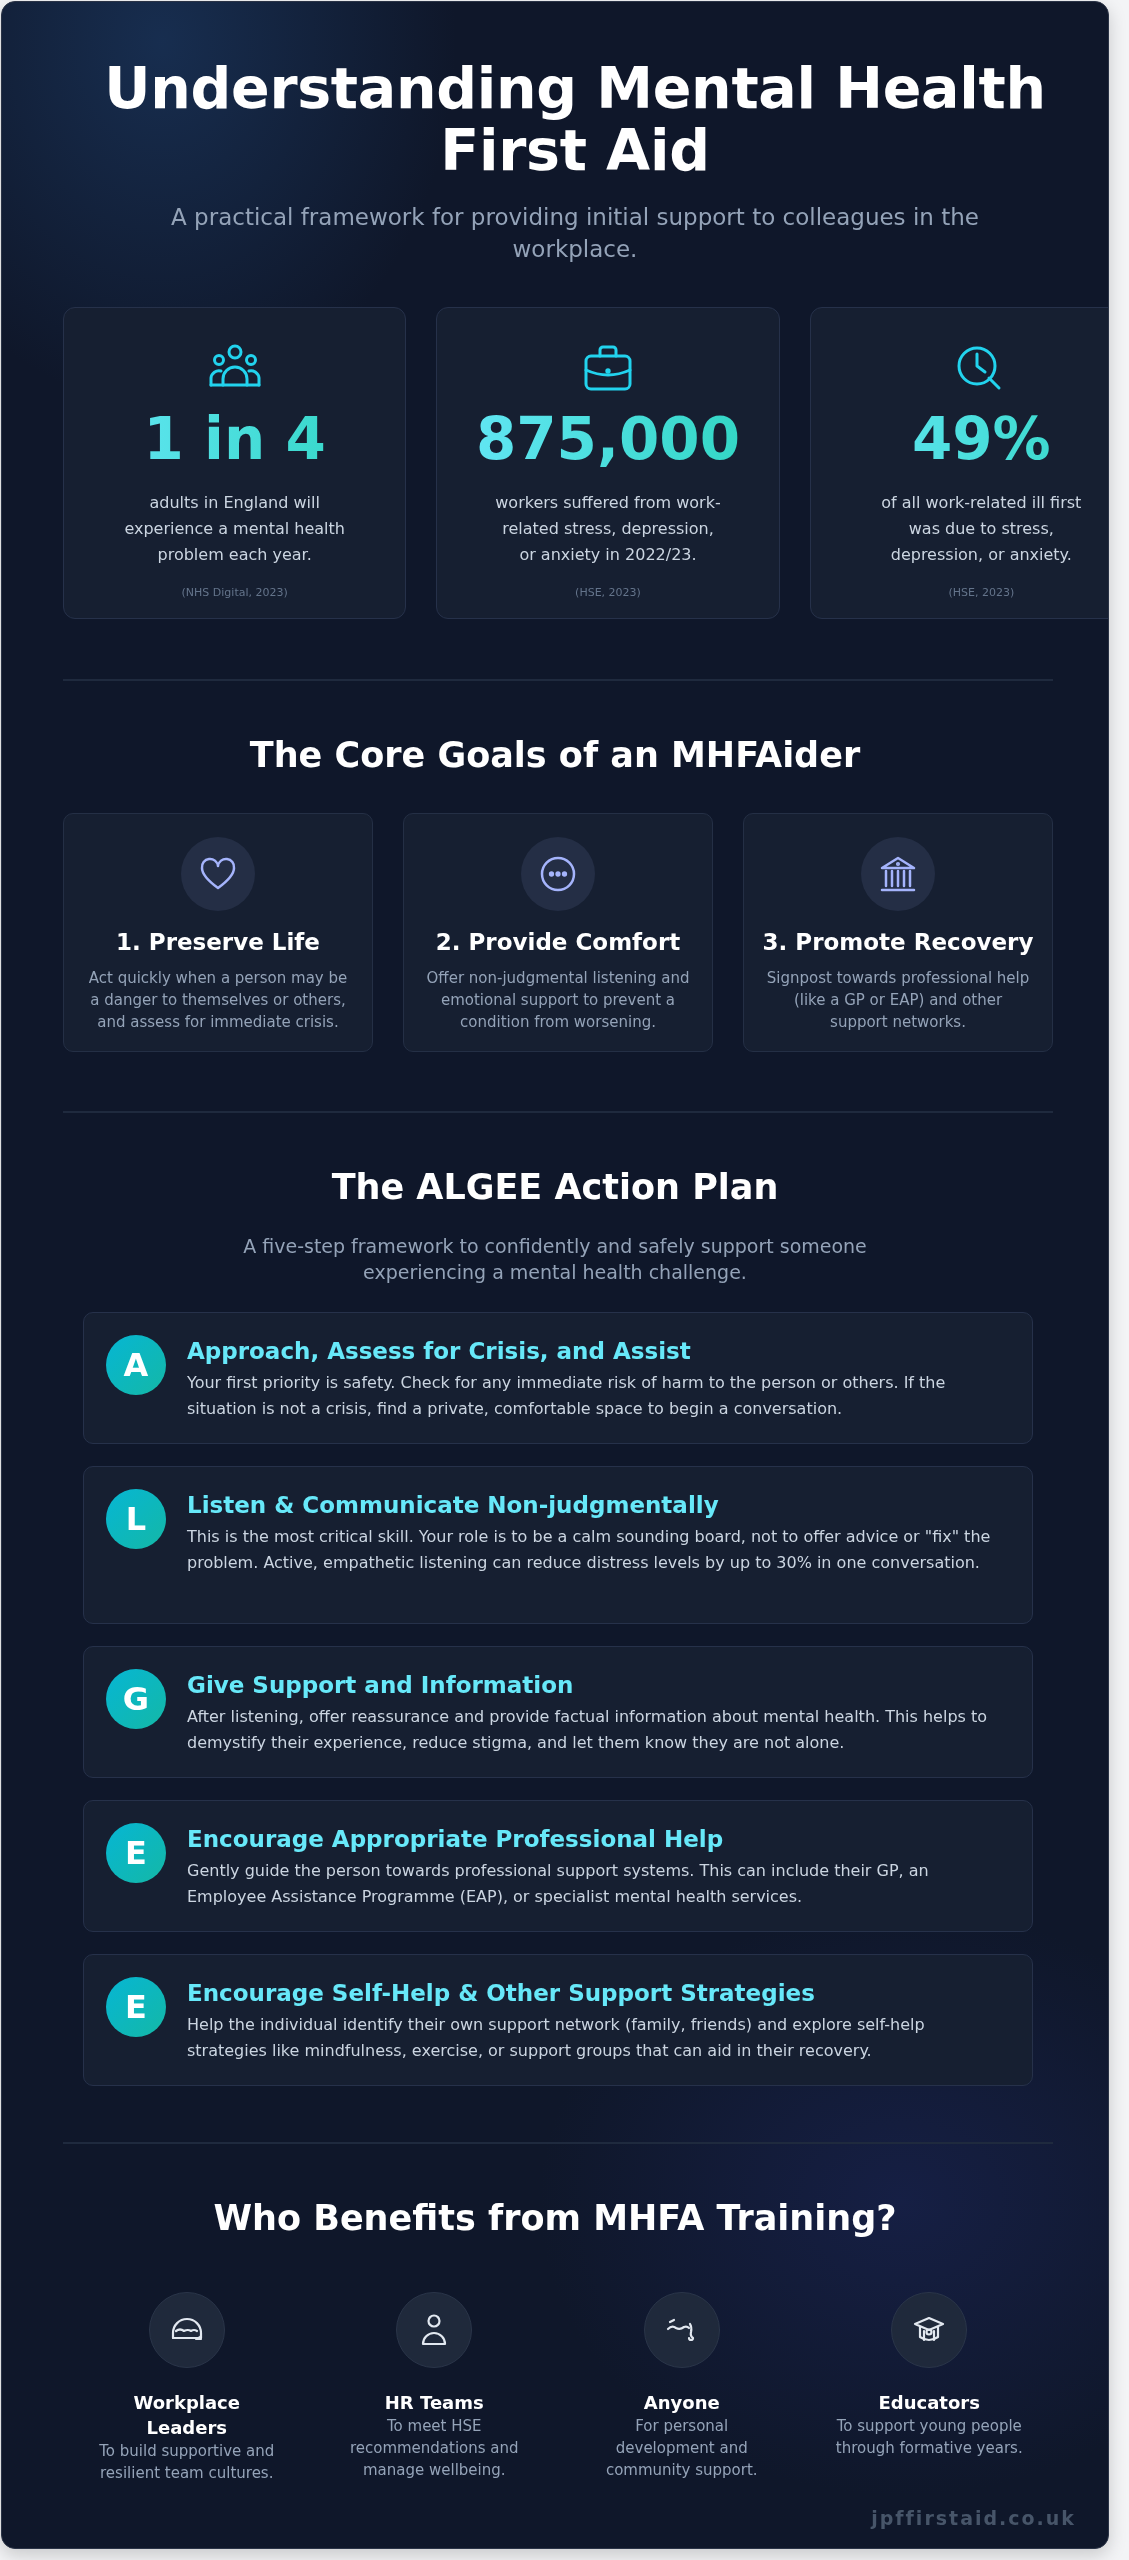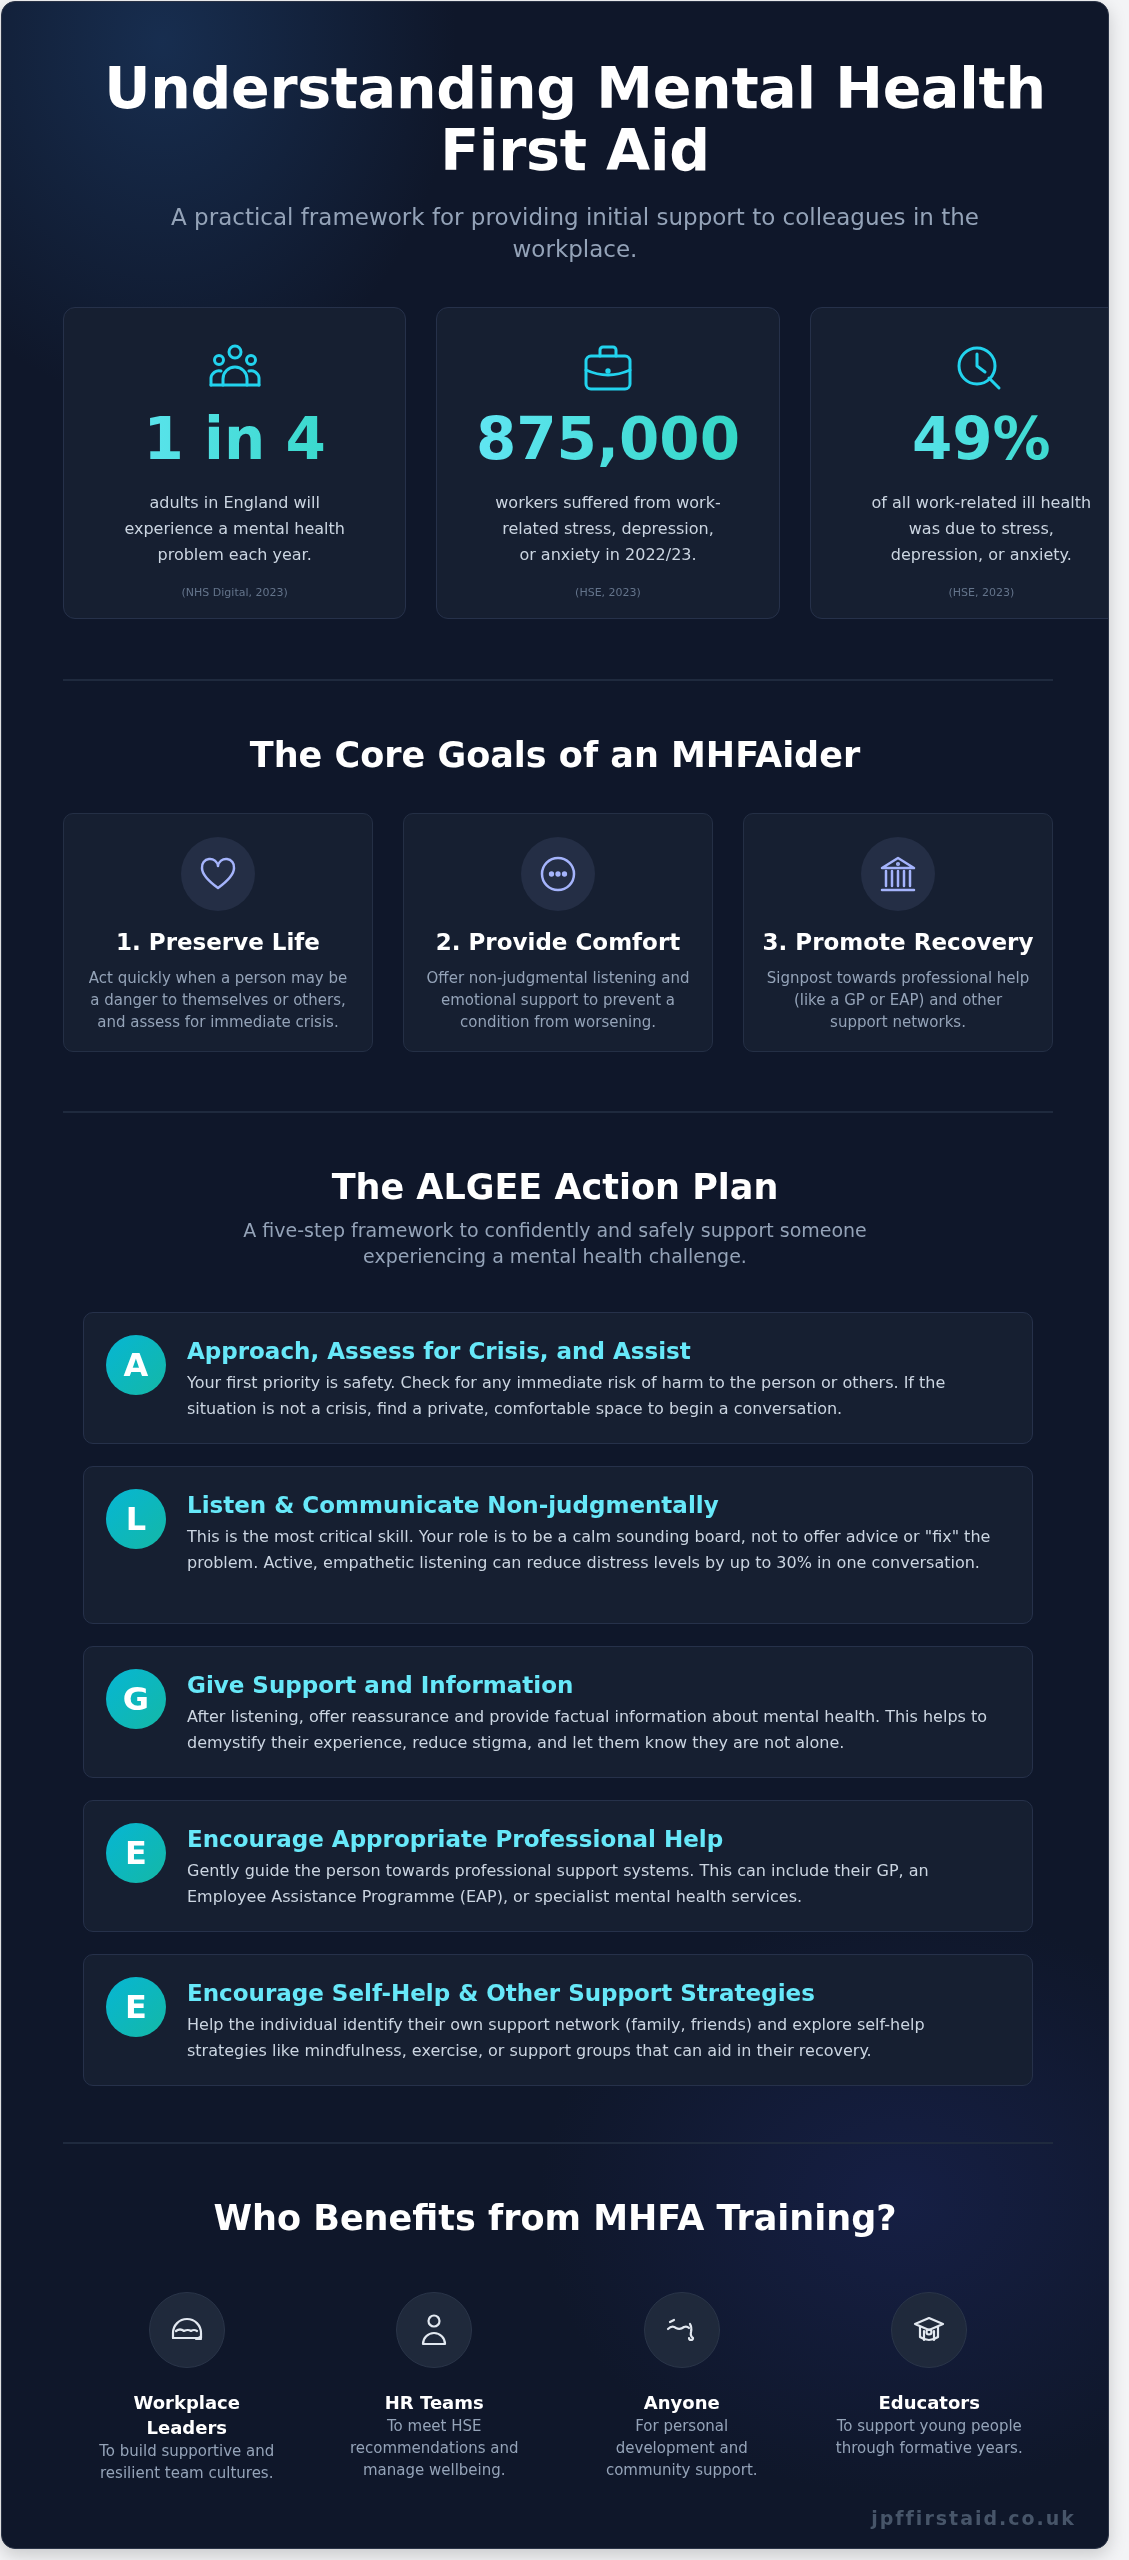--- a/index.html
+++ b/index.html
@@ -34,21 +34,21 @@
     background: linear-gradient(90deg, #67e8f9, #2dd4bf);
     -webkit-background-clip: text; background-clip: text; color: transparent;
   }
   .stat .desc { margin: 16px auto 16px; width: 230px; font-size: 16px; line-height: 26px; color: #cbd5e1; }
   .stat .src { margin-top: 18px; font-size: 11px; color: #64748b; }
 
   .divider { position: absolute; left: 61px; width: 990px; height: 2px; background: #1f2a3e; }
 
   .sec-title { position: absolute; left: 0; width: 100%; text-align: center; font-size: 35px; font-weight: 700; color: #ffffff; }
   .sec-sub { position: absolute; left: 0; width: 100%; text-align: center; font-size: 19px; line-height: 26px; color: #94a3b8; }
-  .sec-sub span { display: block; width: 660px; margin: 0 auto; }
+  .sec-sub span { display: block; width: 660px; margin: 16px auto; }
 
   
   .goals { position: absolute; top: 811px; left: 61px; width: 990px; display: flex; gap: 30px; }
   .goal {
     flex: 1; height: 239px; border-radius: 10px; border: 1px solid #242f45;
     background: #161f31; text-align: center; padding-top: 23px;
   }
   .goal .circ { width: 74px; height: 74px; border-radius: 50%; background: #242e45; margin: 0 auto; display: flex; align-items: center; justify-content: center; }
   .goal h3 { margin-top: 18px; font-size: 23px; font-weight: 700; color: #ffffff; }
   .goal p { margin: 12px auto 0; width: 265px; font-size: 15px; line-height: 22px; color: #94a3b8; }
@@ -121,21 +121,21 @@
     </div>
     <div class="stat">
       <div class="ico">
         <svg width="52" height="48" viewBox="0 0 52 48" fill="none" stroke="#22d3ee" stroke-width="3" stroke-linecap="round" stroke-linejoin="round">
           <circle cx="22" cy="22" r="18"></circle>
           <path d="M22 10 V22 L30 28"></path>
           <path d="M34 34 L44 44"></path>
         </svg>
       </div>
       <div class="num">49%</div>
-      <div class="desc">of all work-related ill health was due to stress, depression, or anxiety.</div>
+      <div class="desc">of all work-related ill first was due to stress, depression, or anxiety.</div>
       <div class="src">(HSE, 2023)</div>
     </div>
   </div>
 
   <div class="divider" style="top:677px"></div>
 
   <h2 class="sec-title" style="top:733px">The Core Goals of an MHFAider</h2>
 
   <div class="goals">
     <div class="goal">

